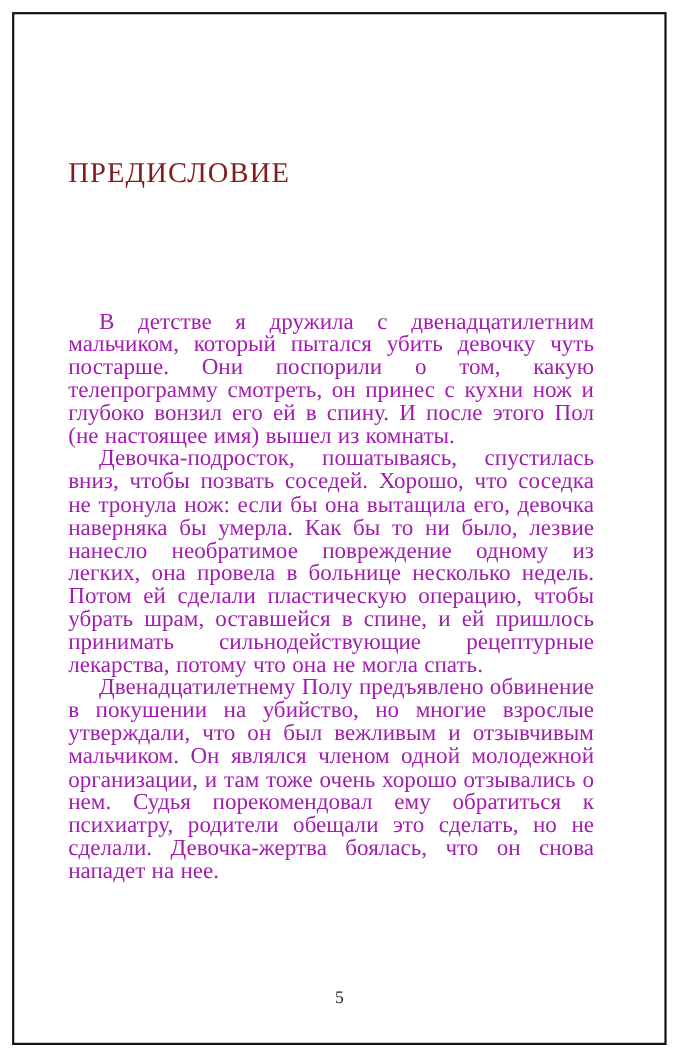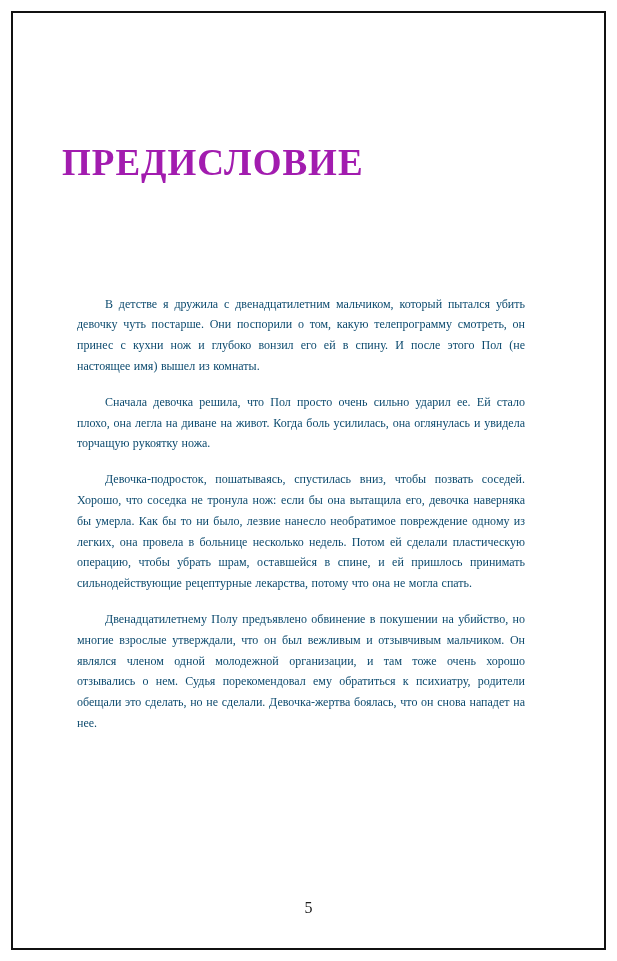--- a/index.html
+++ b/index.html
@@ -26,34 +26,34 @@
       pointer-events: none;
     }
     .content {
       position: absolute;
       left: 62px;
       top: 143px;
       width: 478px;
     }
     .heading {
       font-family: "Liberation Serif", serif;
-      font-size: 37px;
-      font-weight: 700;
+      font-size: 26px;
+      font-weight: 400;
       letter-spacing: 1px;
-      color: #a21caf;
+      color: #7f1d1d;
       margin: 0 0 110px 0;
       line-height: 1.1;
     }
     .body-text p {
-      margin: 15px;
-      font-size: 12px;
+      margin: 0;
+      font-size: 21px;
       line-height: 20.8px;
       text-align: justify;
       text-indent: 28px;
-      color: #0c4a6e;
+      color: #a21caf;
       word-spacing: 0.5px;
     }
     .page-number {
       position: absolute;
       left: 0;
       right: 0;
       bottom: 44px;
       text-align: center;
       font-size: 16px;
       color: #1c1c1c;
@@ -64,20 +64,19 @@
 <body>
 
 <div class="page">
   <div class="frame"></div>
 
   <div class="content">
     <h1 class="heading">ПРЕДИСЛОВИЕ</h1>
 
     <div class="body-text">
       <p>В детстве я дружила с двенадцатилетним мальчиком, который пытался убить девочку чуть постарше. Они поспорили о том, какую телепрограмму смотреть, он принес с кухни нож и глубоко вонзил его ей в спину. И после этого Пол (не настоящее имя) вышел из комнаты.</p>
-      <p>Сначала девочка решила, что Пол просто очень сильно ударил ее. Ей стало плохо, она легла на диване на живот. Когда боль усилилась, она оглянулась и увидела торчащую рукоятку ножа.</p>
       <p>Девочка-подросток, пошатываясь, спустилась вниз, чтобы позвать соседей. Хорошо, что соседка не тронула нож: если бы она вытащила его, девочка наверняка бы умерла. Как бы то ни было, лезвие нанесло необратимое повреждение одному из легких, она провела в больнице несколько недель. Потом ей сделали пластическую операцию, чтобы убрать шрам, оставшейся в спине, и ей пришлось принимать сильнодействующие рецептурные лекарства, потому что она не могла спать.</p>
       <p>Двенадцатилетнему Полу предъявлено обвинение в покушении на убийство, но многие взрослые утверждали, что он был вежливым и отзывчивым мальчиком. Он являлся членом одной молодежной организации, и там тоже очень хорошо отзывались о нем. Судья порекомендовал ему обратиться к психиатру, родители обещали это сделать, но не сделали. Девочка-жертва боялась, что он снова нападет на нее.</p>
     </div>
   </div>
 
   <div class="page-number">5</div>
 </div>
 
 </body></html>

